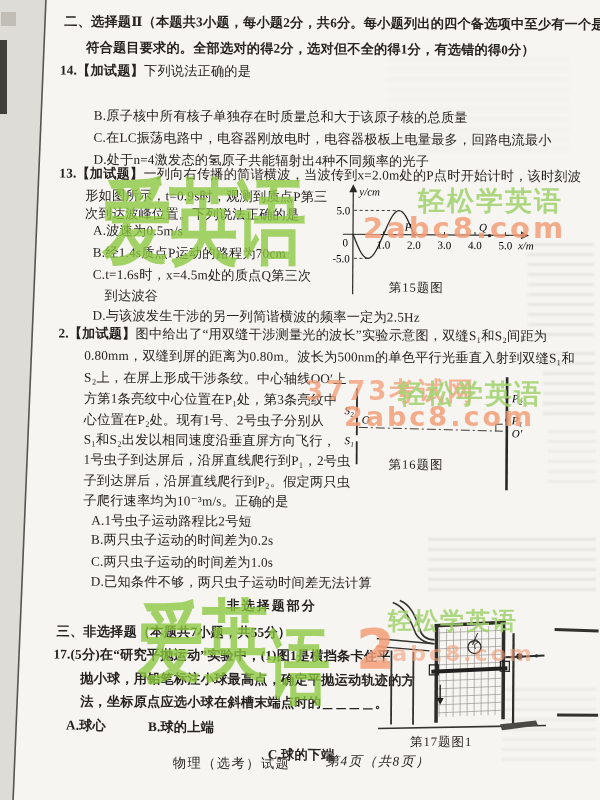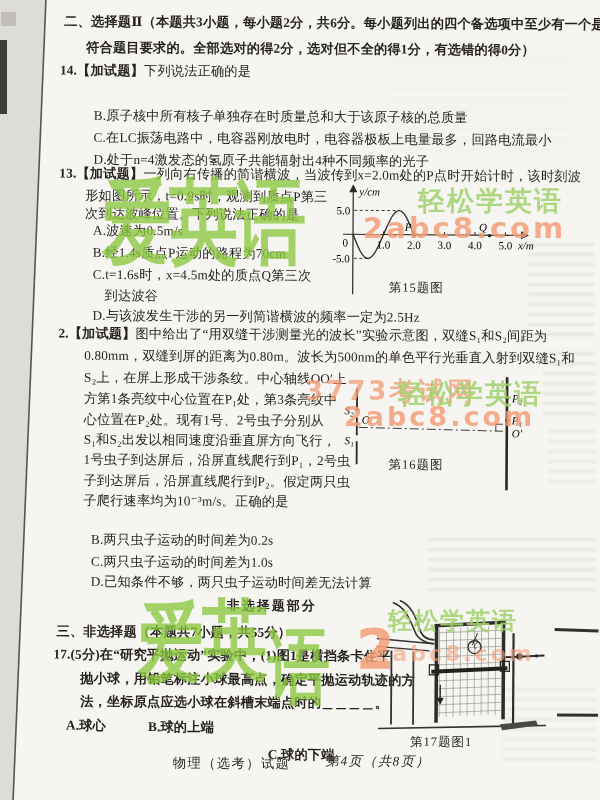--- a/index.html
+++ b/index.html
@@ -91,20 +91,21 @@
 
   <div class="line" style="left:58px;top:326px;"><span class="b">2.【加试题】</span><span>图中给出了“用双缝干涉测量光的波长”实验示意图，双缝S₁和S₂间距为</span></div>
   <div class="line" style="left:84px;top:348px;">0.80mm，双缝到屏的距离为0.80m。波长为500nm的单色平行光垂直入射到双缝S₁和</div>
   <div class="line" style="left:84px;top:370px;">S₂上，在屏上形成干涉条纹。中心轴线OO′上</div>
   <div class="line" style="left:84px;top:391px;">方第1条亮纹中心位置在P₁处，第3条亮纹中</div>
   <div class="line" style="left:84px;top:412px;">心位置在P₂处。现有1号、2号虫子分别从</div>
   <div class="line" style="left:84px;top:432px;">S₁和S₂出发以相同速度沿垂直屏方向飞行，</div>
   <div class="line" style="left:84px;top:452px;">1号虫子到达屏后，沿屏直线爬行到P₁，2号虫</div>
   <div class="line" style="left:84px;top:473px;">子到达屏后，沿屏直线爬行到P₂。假定两只虫</div>
   <div class="line" style="left:84px;top:493px;">子爬行速率均为10⁻³m/s。正确的是</div>
+  <div class="line opt" style="left:92px;top:513px;">A.1号虫子运动路程比2号短</div>
   <div class="line opt" style="left:92px;top:532px;">B.两只虫子运动的时间差为0.2s</div>
   <div class="line opt" style="left:92px;top:554px;">C.两只虫子运动的时间差为1.0s</div>
   <div class="line opt" style="left:92px;top:574px;">D.已知条件不够，两只虫子运动时间差无法计算</div>
 
   <svg style="position:absolute;left:336px;top:372px;" width="195" height="122" viewBox="0 0 195 122">
     <line x1="21" y1="16" x2="21" y2="39" stroke="#2a2824" stroke-width="1.8"></line>
     <line x1="21" y1="45" x2="21" y2="63" stroke="#2a2824" stroke-width="1.8"></line>
     <line x1="21" y1="69" x2="21" y2="92" stroke="#2a2824" stroke-width="1.8"></line>
     <line x1="23" y1="55" x2="167" y2="58" stroke="#2a2824" stroke-width="0.9" stroke-dasharray="9,3,2,3"></line>
     <path d="M160,58 L160,51 L167,51" fill="none" stroke="#2a2824" stroke-width="0.9"></path>

